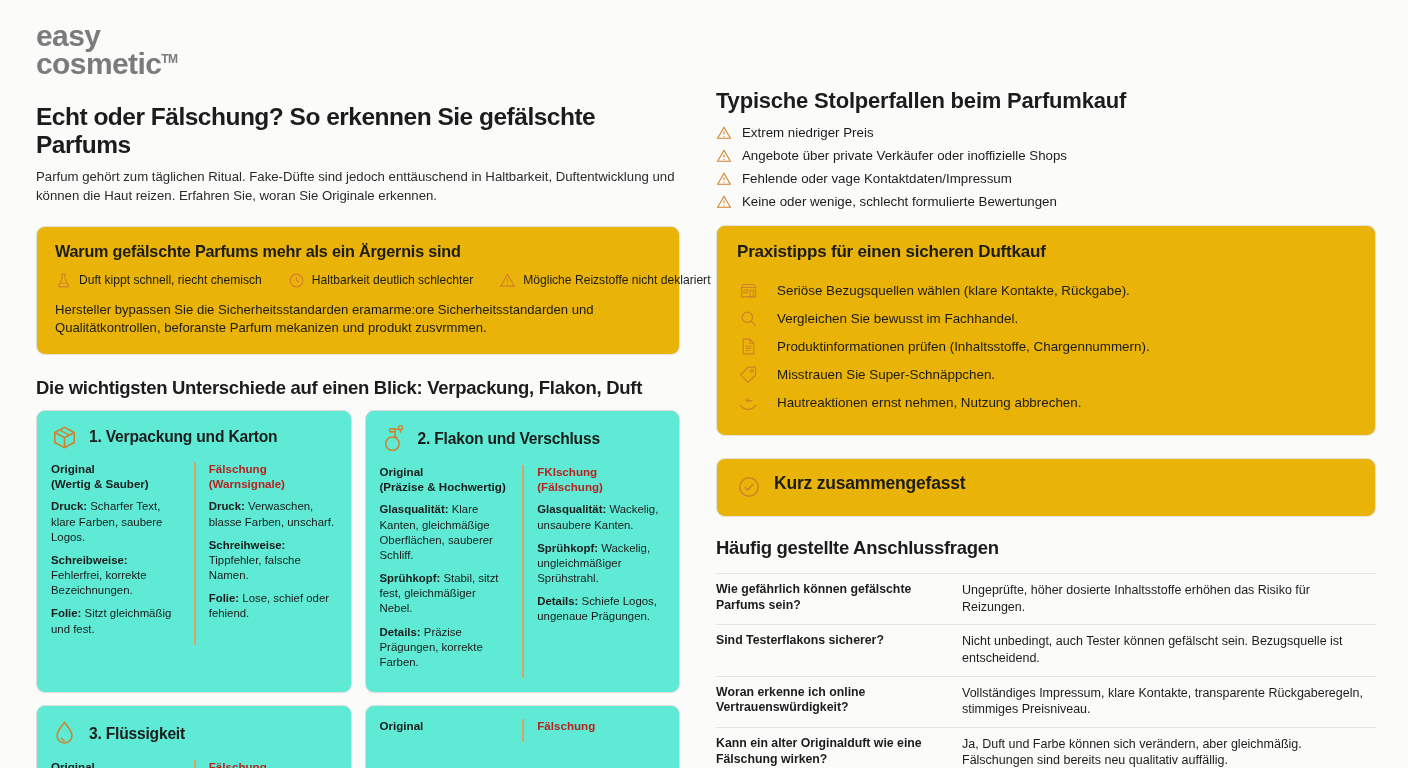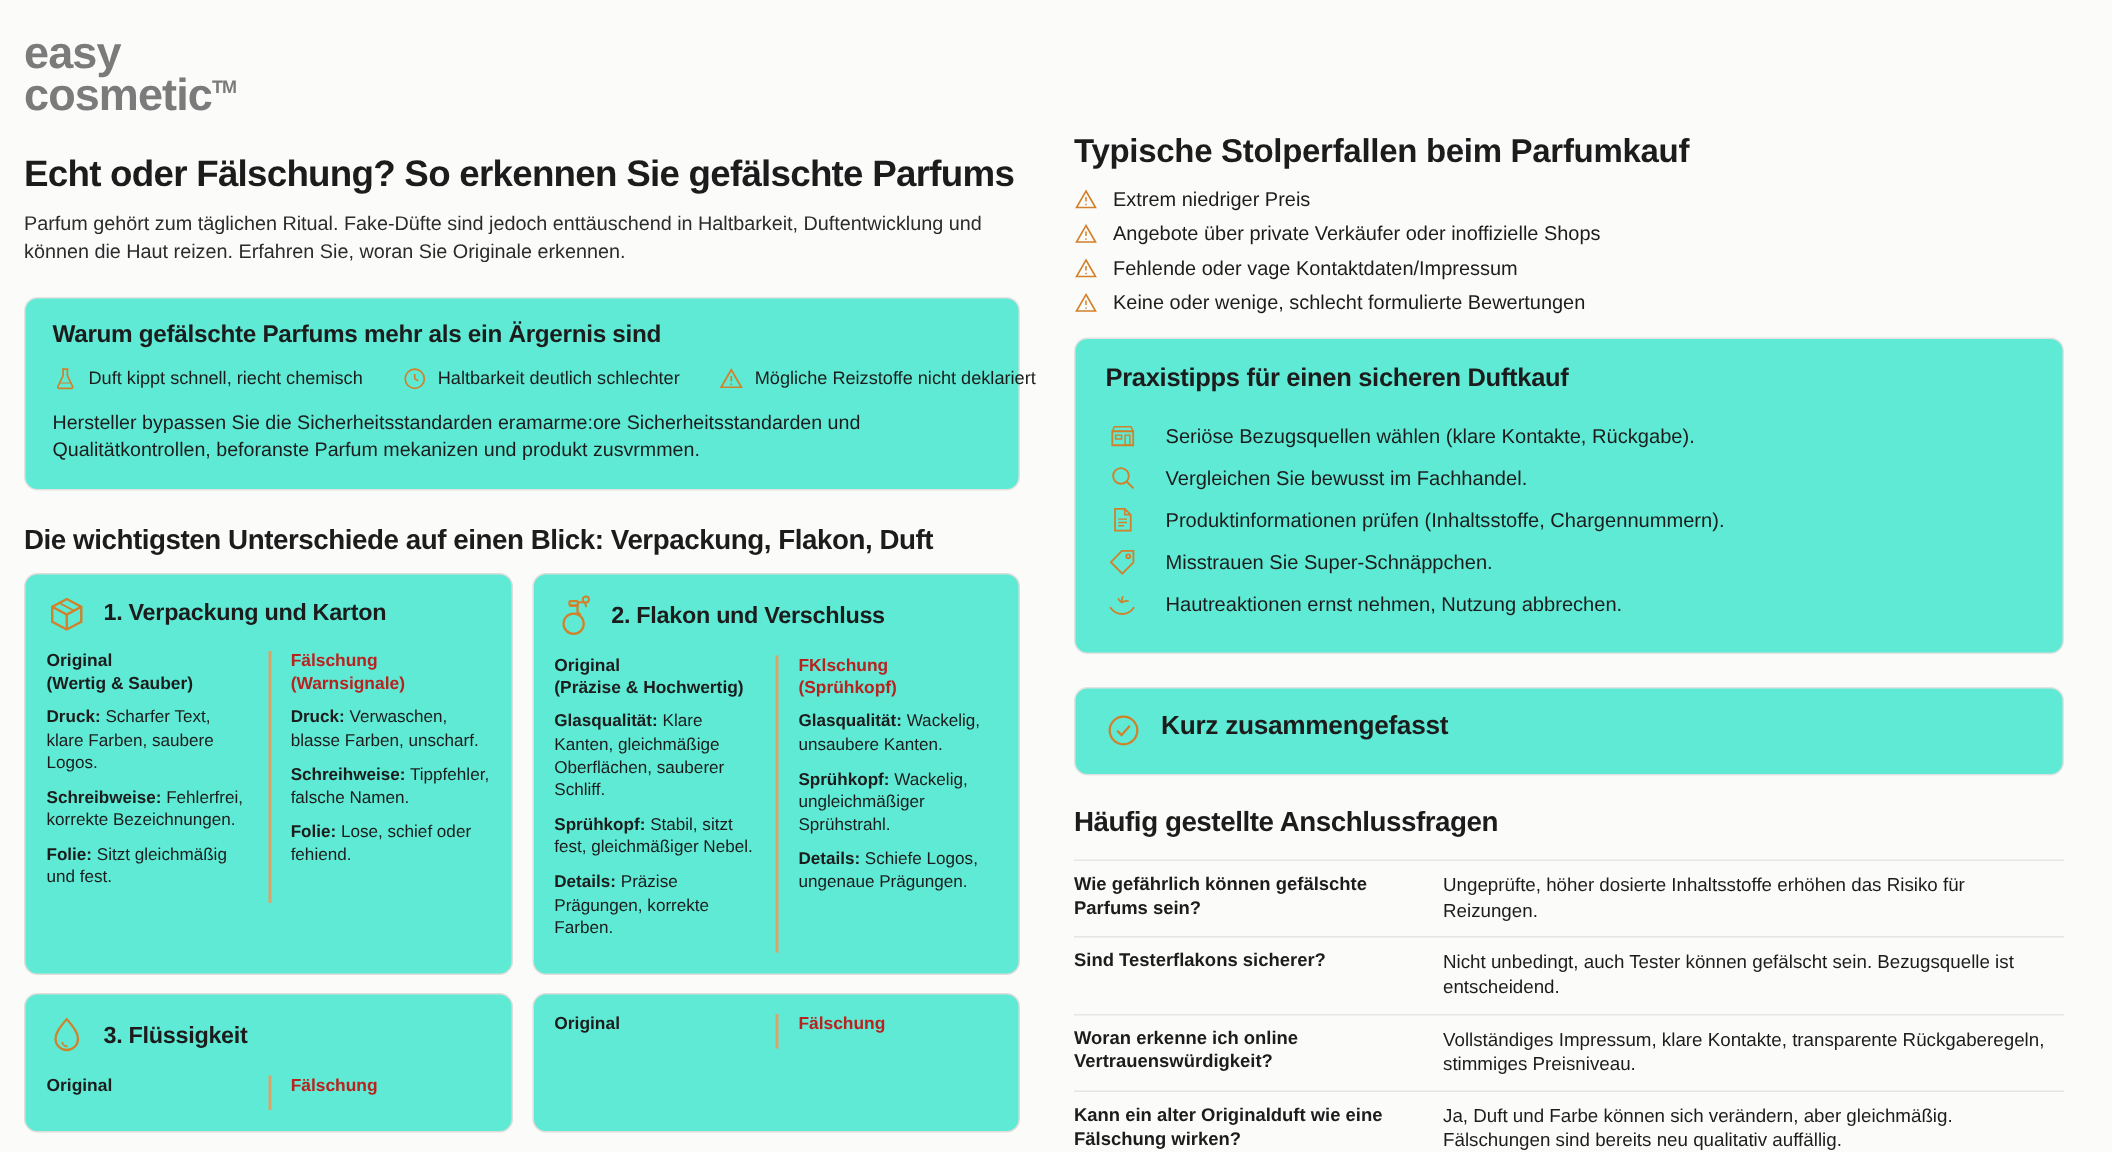--- a/index.html
+++ b/index.html
@@ -4,42 +4,42 @@
 <style>
   * { box-sizing: border-box; margin: 0; padding: 0; }
   body {
     width: 1408px; height: 768px;
     background: #fbfbfa;
     font-family: "Liberation Sans", sans-serif;
     color: #1c1c1c;
     overflow: hidden;
   }
   .page { display: flex; width: 1408px; height: 768px; }
-  .col-left  { width: 710px; padding: 22px 30px 0 16px; }
+  .col-left  { width: 710px; padding: 22px 30px 0 36px; }
   .col-right { width: 698px; padding: 88px 32px 0 6px; }
 
   
   .logo { font-size: 30px; line-height: 0.92; font-weight: 700;
           color: #7b7b7b; letter-spacing: -0.6px; margin-bottom: 26px; }
   .logo .l2 { position: relative; display: inline-block; }
   .logo sup { font-size: 12px; font-weight: 600; vertical-align: super; }
 
   
   h1.title { font-size: 24.5px; font-weight: 700; letter-spacing: -0.5px;
              margin-bottom: 9px; }
   p.lead { font-size: 13.2px; line-height: 1.42; color: #2b2b2b;
            max-width: 665px; }
 
   h2.section { font-size: 18.5px; font-weight: 700; letter-spacing: -0.3px;
                margin: 22px 0 11px; }
   h2.rsection { font-size: 22px; font-weight: 700; letter-spacing: -0.2px;
                 margin-bottom: 7px; }
 
   
-  .panel { border: 1px solid #e2e2e0; border-radius: 9px; background: #5eead4; }
+  .panel { border: 1px solid #e2e2e0; border-radius: 9px; background: #eab308; }
 
   
   .warnbox { padding: 15px 18px 16px; margin-bottom: 6px; }
   .warnbox h3 { font-size: 16.2px; font-weight: 700; margin-bottom: 11px;
                 letter-spacing: -0.2px; }
   .warnrow { display: flex; gap: 26px; margin-bottom: 12px; flex-wrap: nowrap; }
   .warnitem { display: flex; align-items: center; gap: 7px;
               font-size: 12.1px; white-space: nowrap; }
   .warnbox p.body { font-size: 13.1px; line-height: 1.42; max-width: 620px; }
 
@@ -187,21 +187,21 @@
           <span class="ttl">2. Flakon und Verschluss</span>
         </div>
         <div class="card-cols">
           <div class="ccol orig">
             <h4><span>Original</span><br><span>(Präzise &amp; Hochwertig)</span></h4>
             <div class="row"><b>Glasqualität:</b> <span>Klare Kanten, gleichmäßige Oberflächen, sauberer Schliff.</span></div>
             <div class="row"><b>Sprühkopf:</b> <span>Stabil, sitzt fest, gleichmäßiger Nebel.</span></div>
             <div class="row"><b>Details:</b> <span>Präzise Prägungen, korrekte Farben.</span></div>
           </div>
           <div class="ccol fake">
-            <h4><span>FKlschung</span><br><span>(Sprühkopf)</span></h4>
+            <h4><span>FKlschung</span><br><span>(Fälschung)</span></h4>
             <div class="row"><b>Glasqualität:</b> <span>Wackelig, unsaubere Kanten.</span></div>
             <div class="row"><b>Sprühkopf:</b> <span>Wackelig, ungleichmäßiger Sprühstrahl.</span></div>
             <div class="row"><b>Details:</b> <span>Schiefe Logos, ungenaue Prägungen.</span></div>
           </div>
         </div>
       </div>
 
       <div class="card">
         <div class="card-head">
           <span>

